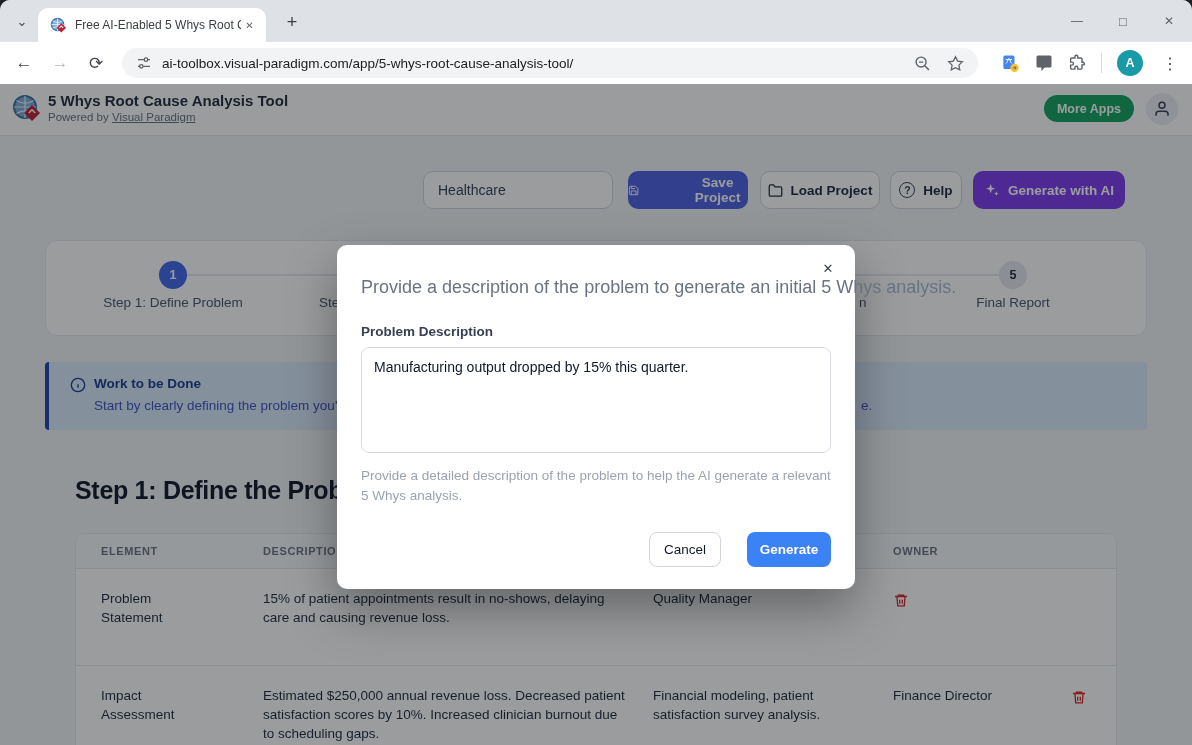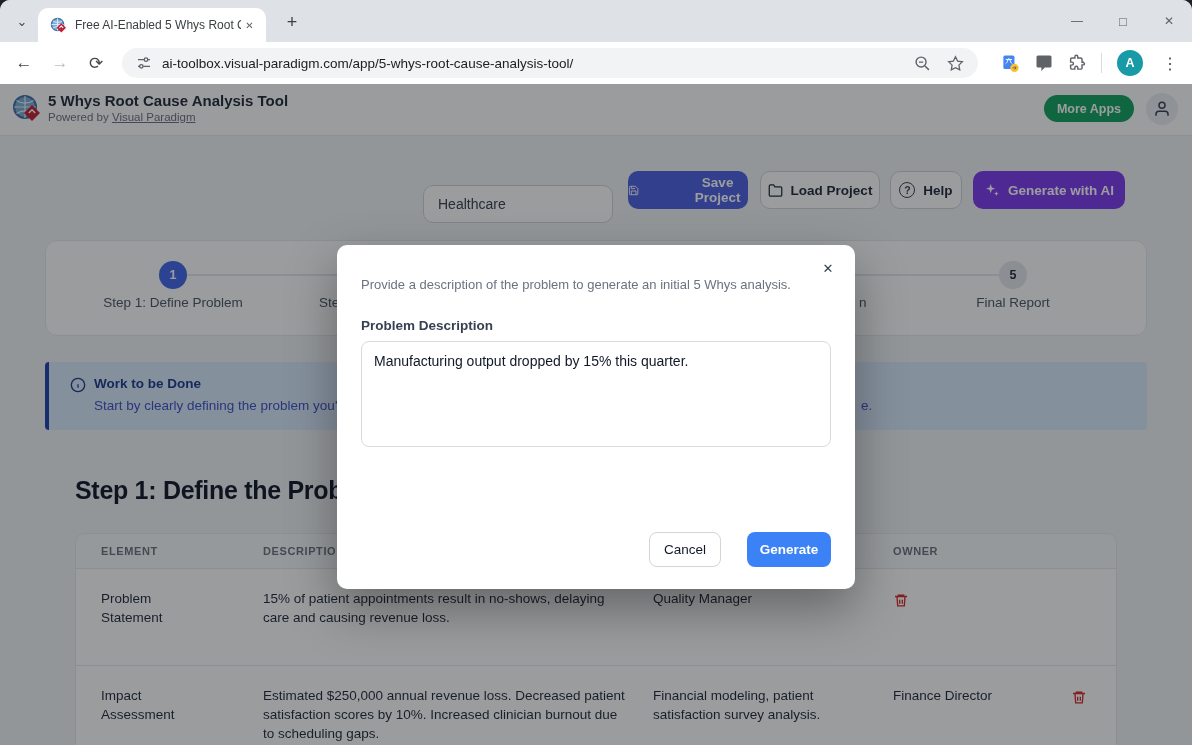--- a/index.html
+++ b/index.html
@@ -87,21 +87,21 @@
   .trash-btn { background:none; border:none; padding:0; margin-top:23px; cursor:pointer; height:18px; }
 
   .dim { position:absolute; inset:0; background:rgba(15,18,25,0.42); z-index:40; }
 
   
   .modal { position:absolute; left:337px; top:161px; width:518px; height:344px; background:#fff; border-radius:10px; z-index:50;
     box-shadow:0 20px 50px rgba(0,0,0,0.35); padding:24px; }
   .modal-close { position:absolute; right:16px; top:12px; background:none; border:none; font-size:13px; color:#374151; cursor:pointer;
     width:22px; height:22px; }
   .modal-title { font-size:17px; font-weight:700; color:#111827; }
-  .modal-sub { margin-top:8px; font-size:13px; color:#6b7280; white-space:nowrap; }
+  .modal-sub { margin-top:8px; font-size:18px; color:#6b7280; white-space:nowrap; }
   .field-label { margin-top:26px; font-size:13.5px; font-weight:600; color:#374151; }
   .modal textarea { margin-top:8px; width:470px; height:106px; border:1px solid #d8dce1; border-radius:8px; padding:10px 12px;
     font-size:14px; color:#111827; resize:none; outline:none; line-height:1.4; }
   .helper { margin-top:9px; width:472px; font-size:13.5px; line-height:1.5; color:#9ca3af; }
   .modal-actions { position:absolute; right:24px; bottom:22px; display:flex; gap:26px; }
   .btn-cancel { width:72px; height:35px; background:#fff; border:1px solid #d1d5db; border-radius:8px; font-size:13.5px; color:#111827; cursor:pointer; }
   .btn-generate { width:84px; height:35px; background:#3b82f6; border:none; border-radius:8px; font-size:13.5px; font-weight:600; color:#fff; cursor:pointer; }
 </style>
 </head>
 <body>
@@ -185,21 +185,21 @@
       </div>
       <button class="more-apps">More Apps</button>
       <button class="user-btn">
         <svg width="18" height="18" viewBox="0 0 24 24" fill="none" stroke="#374151" stroke-width="2">
           <path d="M20 21v-2a4 4 0 0 0-4-4H8a4 4 0 0 0-4 4v2"></path>
             <circle cx="12" cy="7" r="4"></circle>
         </svg>
       </button>
     </div>
 
-    <input class="tinput" style="left: 423px; top: 87px; width: 190px; margin-top: 14px;" value="Healthcare">
+    <input class="tinput" style="left: 423px; top: 87px; width: 190px;" value="Healthcare">
     <button class="abtn primary" style="left:628px; top:87px; width:120px;gap:48px;">
       <svg width="15" height="15" viewBox="0 0 24 24" fill="none" stroke="#fff" stroke-width="2">
         <path d="M19 21H5a2 2 0 0 1-2-2V5a2 2 0 0 1 2-2h11l5 5v11a2 2 0 0 1-2 2z"></path>
           <path d="M17 21v-8H7v8M7 3v5h8"></path>
       </svg>
       <span>Save Project</span>
     </button>
     <button class="abtn outline" style="left:760px; top:87px; width:120px;">
       <svg width="15" height="15" viewBox="0 0 24 24" fill="none" stroke="#1f2937" stroke-width="2">
         <path d="M22 19a2 2 0 0 1-2 2H4a2 2 0 0 1-2-2V5a2 2 0 0 1 2-2h5l2 3h9a2 2 0 0 1 2 2z"></path>
@@ -274,20 +274,21 @@
       </div>
     </div>
 
     <div class="dim"></div>
 
     <div class="modal">
       <button class="modal-close">✕</button>
       <div class="modal-sub">Provide a description of the problem to generate an initial 5 Whys analysis.</div>
       <div class="field-label">Problem Description</div>
       <textarea style="">Manufacturing output dropped by 15% this quarter.</textarea>
+      <div class="helper">Provide a detailed description of the problem to help the AI generate a relevant 5 Whys analysis.</div>
       <div class="modal-actions">
         <button class="btn-cancel">Cancel</button>
         <button class="btn-generate">Generate</button>
       </div>
     </div>
 
   </div>
 </div>
 
 </body></html>

